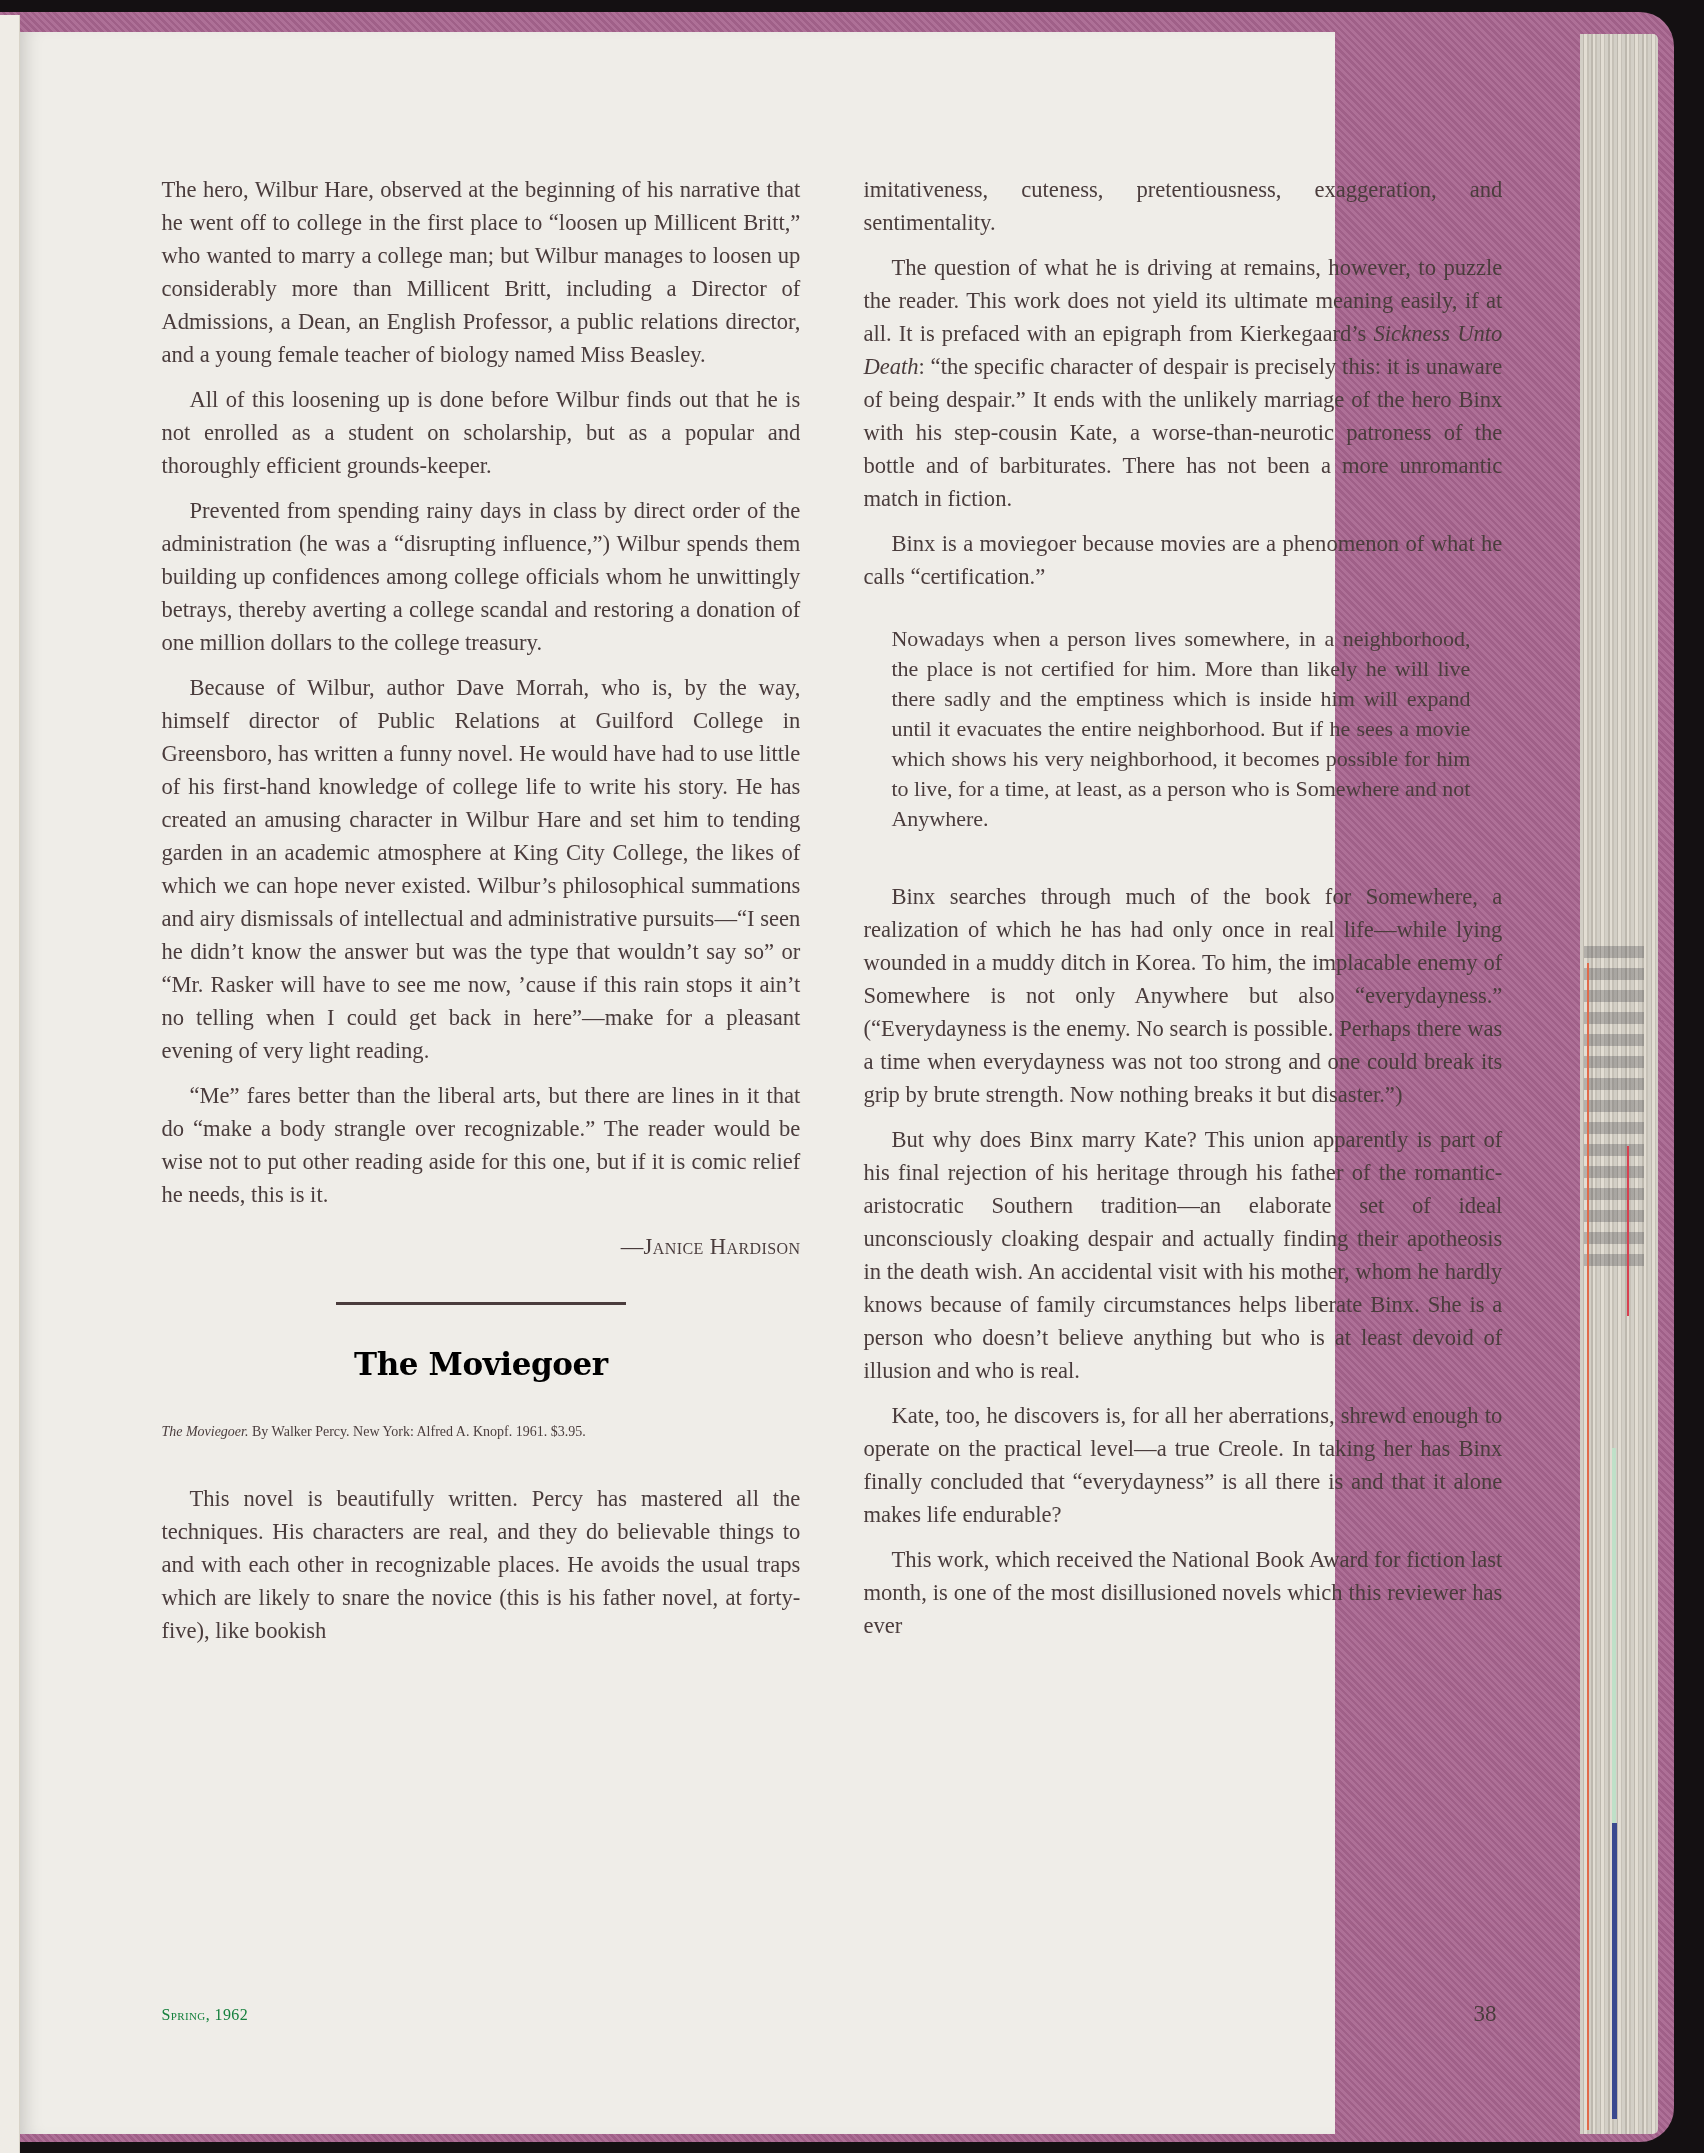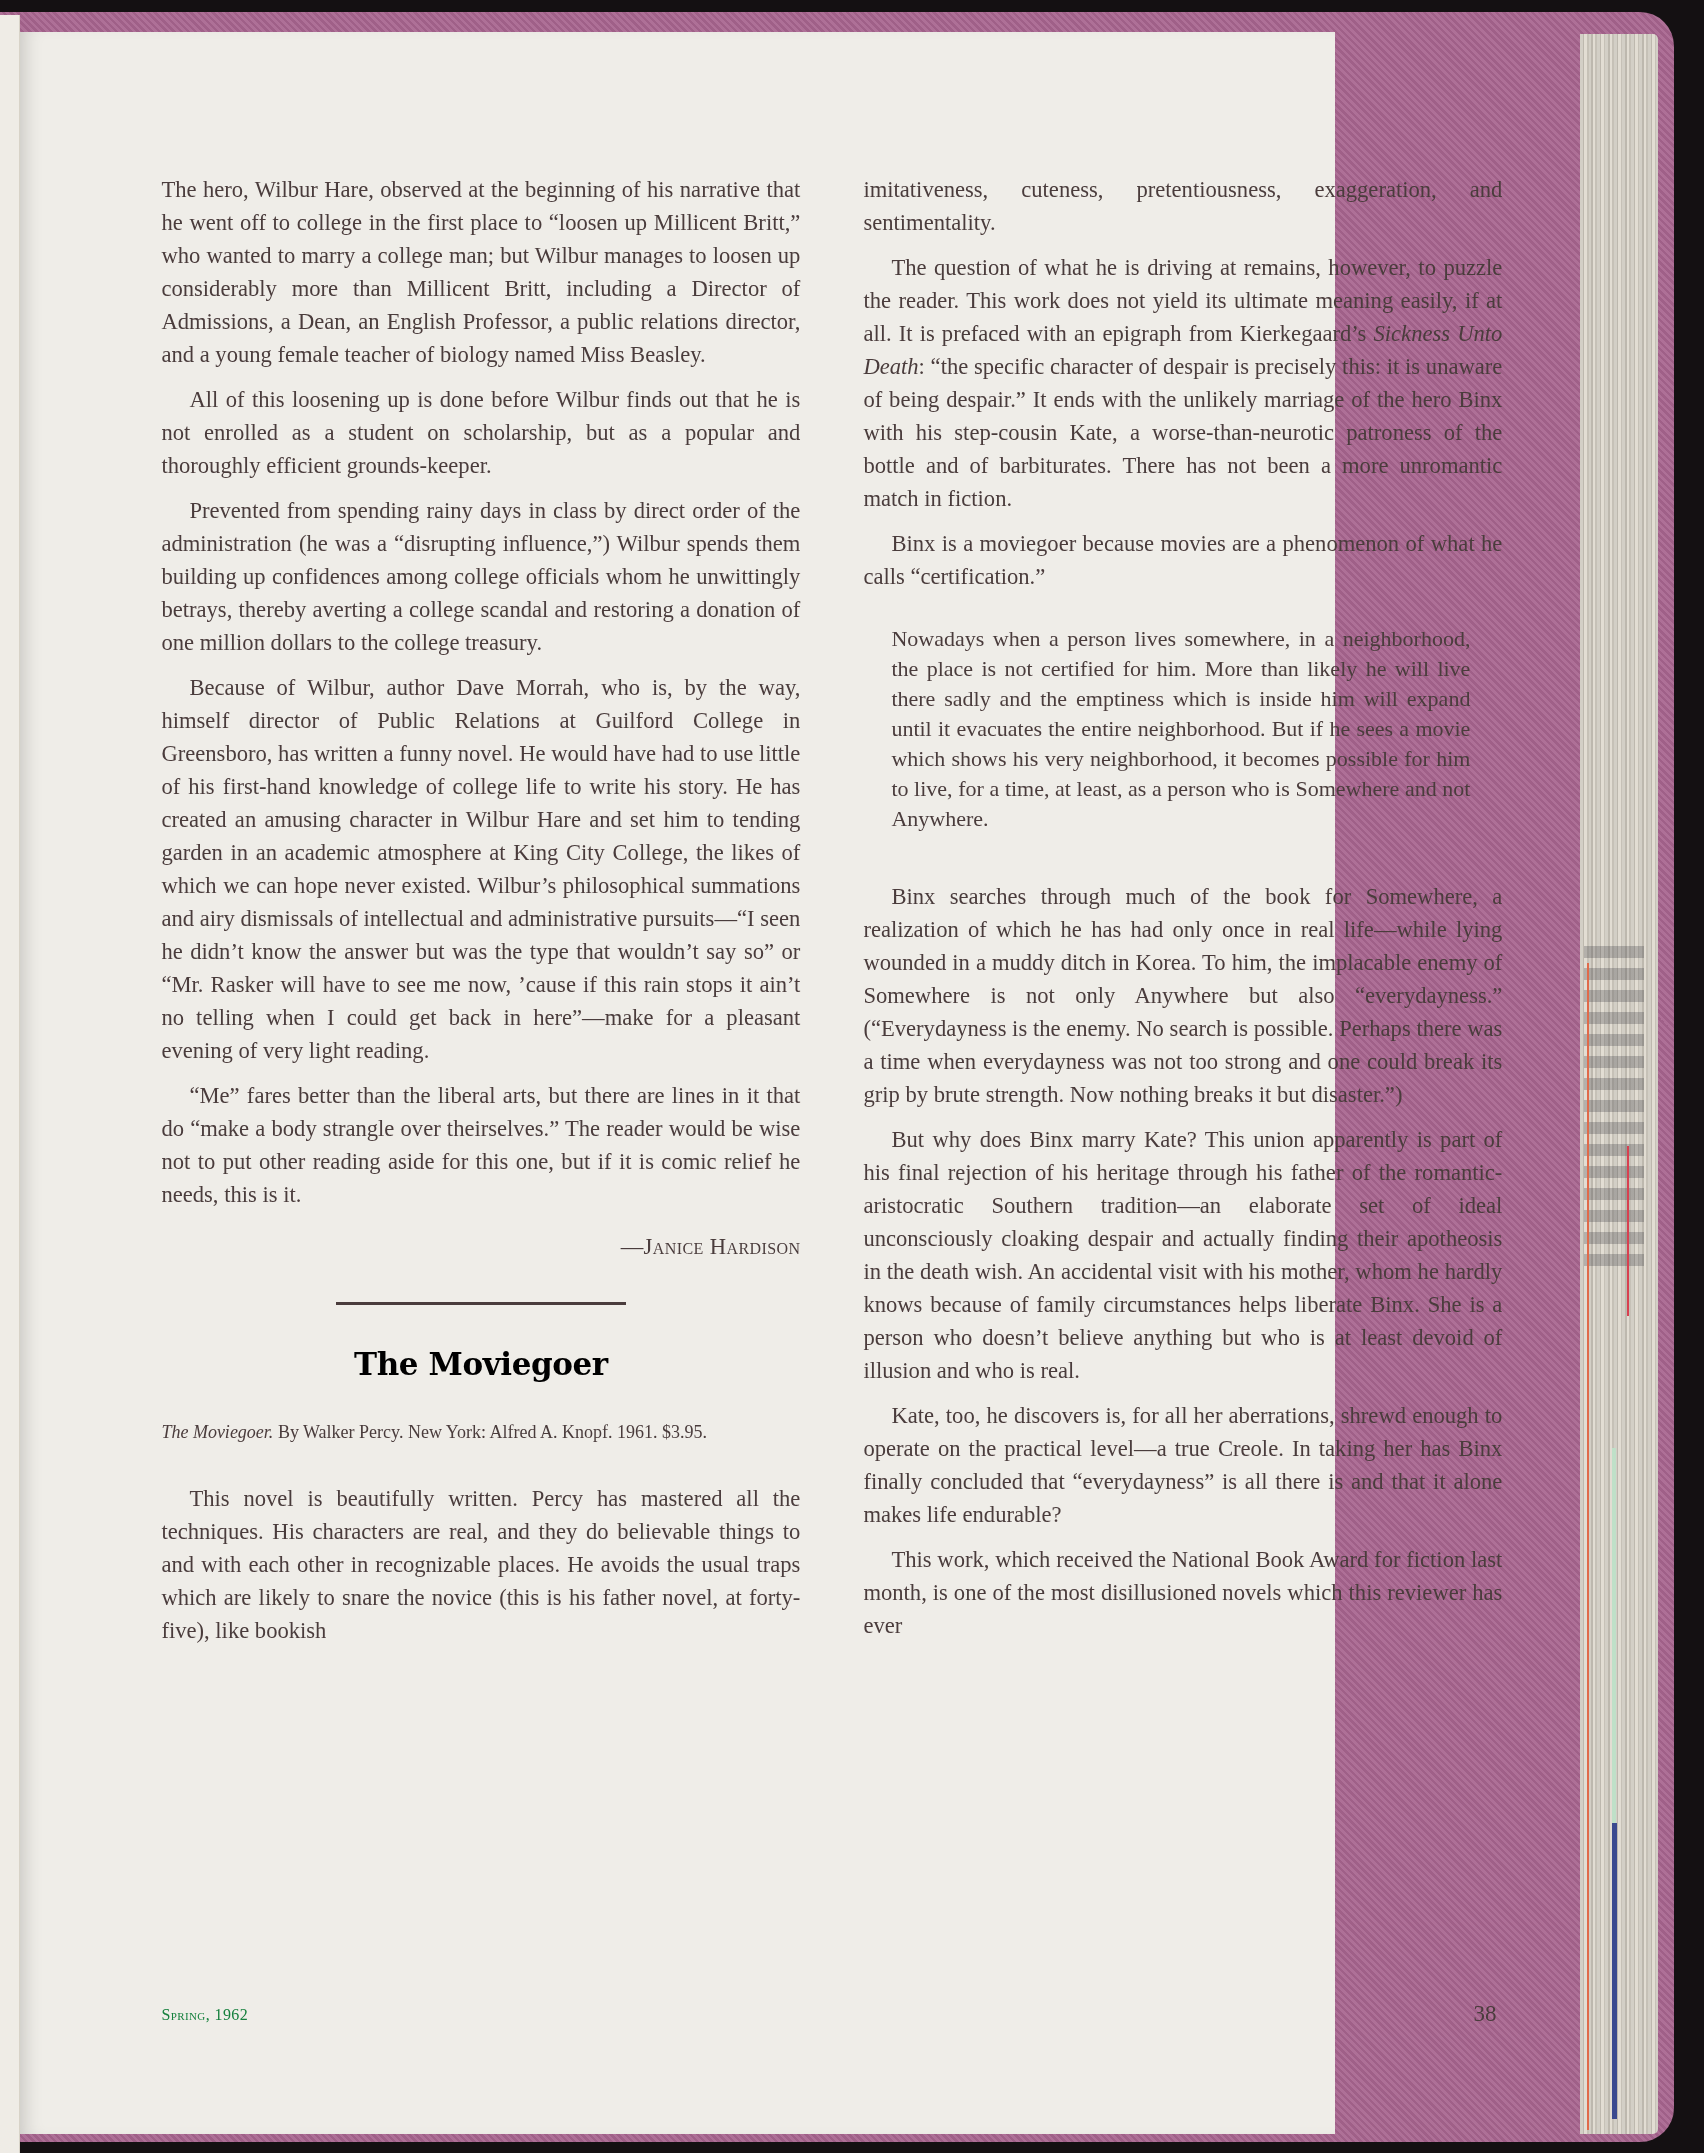--- a/index.html
+++ b/index.html
@@ -57,21 +57,21 @@
   }
   .rule {
     width: 290px; height: 2.6px; background: #4a3c3c; margin: 39px auto 41px auto;
   }
   .review-title {
     text-align: center; font-weight: bold; font-size: 31px; line-height: 37px;
     font-family: "DejaVu Serif", serif; color: #000000; margin: 0 0 36px 0;
     letter-spacing: -0.4px;
   }
   .citation {
-    font-size: 18px; line-height: 26.4px; margin: 0 0 37px 0; text-align: justify;
+    font-size: 14px; line-height: 26.4px; margin: 0 0 37px 0; text-align: justify;
   }
   .citation i { font-style: italic; }
   .blockquote {
     margin: 31px 0 46px 28px; width: 579px;
     font-size: 22px; line-height: 30px; text-align: justify;
   }
   .footer-left {
     position: absolute; left: 141px; top: 1974px; font-size: 16px; color: #15803d;
     font-variant: small-caps; font-family: "Liberation Serif", serif; letter-spacing: 0.4px;
   }
@@ -92,21 +92,21 @@
 <div class="edge-mark edge-blue"></div>
 <div class="left-sliver"></div>
 
 <div class="page">
 
   <div class="col left">
     <p class="noindent">The hero, Wilbur Hare, observed at the beginning of his narrative that he went off to college in the first place to “loosen up Millicent Britt,” who wanted to marry a college man; but Wilbur manages to loosen up considerably more than Millicent Britt, including a Director of Admissions, a Dean, an English Professor, a public relations director, and a young female teacher of biology named Miss Beasley.</p>
     <p>All of this loosening up is done before Wilbur finds out that he is not enrolled as a student on scholarship, but as a popular and thoroughly efficient grounds-keeper.</p>
     <p>Prevented from spending rainy days in class by direct order of the administration (he was a “disrupting influence,”) Wilbur spends them building up confidences among college officials whom he unwittingly betrays, thereby averting a college scandal and restoring a donation of one million dollars to the college treasury.</p>
     <p>Because of Wilbur, author Dave Morrah, who is, by the way, himself director of Public Relations at Guilford College in Greensboro, has written a funny novel.  He would have had to use little of his first-hand knowledge of college life to write his story.  He has created an amusing character in Wilbur Hare and set him to tending garden in an academic atmosphere at King City College, the likes of which we can hope never existed.  Wilbur’s philosophical summations and airy dismissals of intellectual and administrative pursuits—“I seen he didn’t know the answer but was the type that wouldn’t say so” or “Mr. Rasker will have to see me now, ’cause if this rain stops it ain’t no telling when I could get back in here”—make for a pleasant evening of very light reading.</p>
-    <p>“Me” fares better than the liberal arts, but there are lines in it that do “make a body strangle over theirselves.”  The reader would be wise not to put other reading aside for this one, but if it is comic relief he needs, this is it.</p>
+    <p>“Me” fares better than the liberal arts, but there are lines in it that do “make a body strangle over recognizable.”  The reader would be wise not to put other reading aside for this one, but if it is comic relief he needs, this is it.</p>
     <div class="signoff">—Janice Hardison</div>
     <div class="rule"></div>
     <div class="review-title">The Moviegoer</div>
     <div class="citation"><i>The Moviegoer.</i><span> By Walker Percy.  New York:  Alfred A. Knopf.  1961.  $3.95.</span></div>
     <p>This novel is beautifully written.  Percy has mastered all the techniques.  His characters are real, and they do believable things to and with each other in recognizable places.  He avoids the usual traps which are likely to snare the novice (this is his father novel, at forty-five), like bookish</p>
   </div>
 
   <div class="col right">
     <p class="noindent">imitativeness, cuteness, pretentiousness, exaggeration, and sentimentality.</p>
     <p><span>The question of what he is driving at remains, however, to puzzle the reader.  This work does not yield its ultimate meaning easily, if at all.  It is prefaced with an epigraph from Kierkegaard’s </span><i>Sickness Unto Death</i><span>: “the specific character of despair is precisely this: it is unaware of being despair.”  It ends with the unlikely marriage of the hero Binx with his step-cousin Kate, a worse-than-neurotic patroness of the bottle and of barbiturates.  There has not been a more unromantic match in fiction.</span></p>

